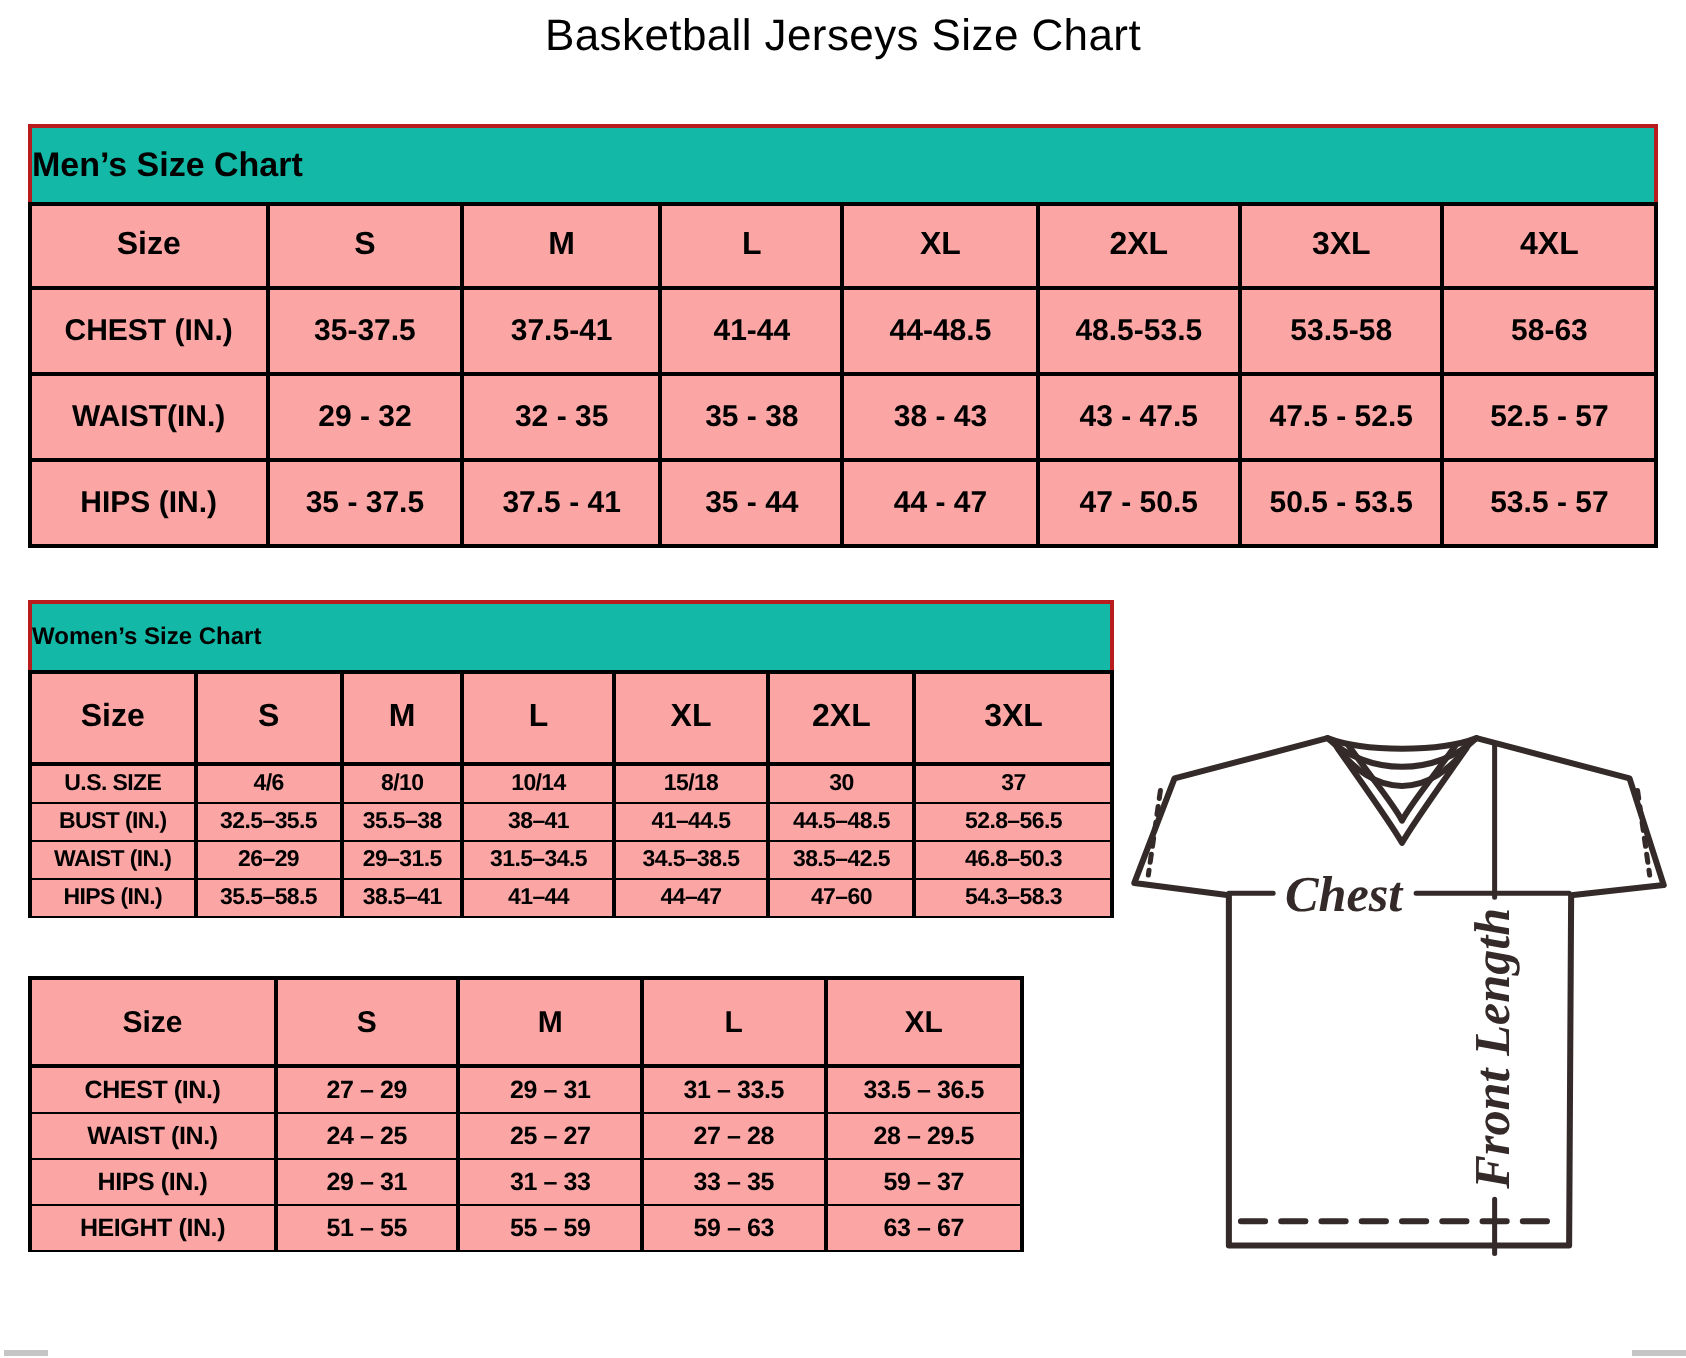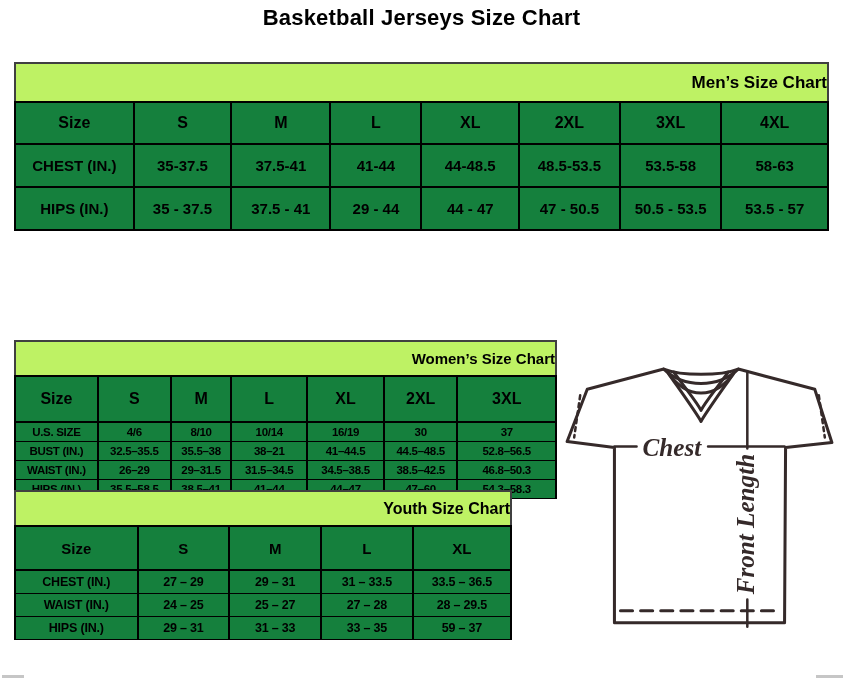--- a/index.html
+++ b/index.html
@@ -3,45 +3,45 @@
 <meta charset="utf-8">
 <style>
   html,body { margin:0; padding:0; }
   body {
     width:843px; height:679px; background:#ffffff; position:relative;
     font-family:"Liberation Sans","DejaVu Sans",sans-serif; color:#000;
     overflow:hidden;
   }
   .page-title {
     position:absolute; top:5px; left:0; width:100%;
-    text-align:center; font-size:22px; font-weight:bold; letter-spacing:0.2px;
+    text-align:center; font-size:22px; font-weight:normal; letter-spacing:0.2px;
   }
   .chart { position:absolute; }
   .chart-title {
-    border:2px solid #404040; background:#bef264;
-    text-align:right; font-weight:bold;
+    border:2px solid #b91c1c; background:#14b8a6;
+    text-align:left; font-weight:bold;
   }
   table {
     width:100%; border-collapse:collapse; table-layout:fixed; margin-top:-2px;
-    background:#15803d;
+    background:#fca5a5;
   }
   th, td {
     border:2px solid #000; text-align:center; vertical-align:middle;
     font-weight:bold; padding:0; overflow:hidden; white-space:nowrap;
   }
   
   #mens { left:14px; top:62px; width:815px; }
   #mens .chart-title { height:37px; line-height:37px; font-size:17px; }
   #mens thead tr { height:42px; }
   #mens thead th { font-size:16px; }
   #mens tbody tr { height:43px; }
   #mens tbody th, #mens tbody td { font-size:15px; }
   
   #womens { left:14px; top:300px; width:543px; }
-  #womens .chart-title { height:33px; line-height:33px; font-size:15px;margin-top:40px; }
+  #womens .chart-title { height:33px; line-height:33px; font-size:12px; }
   #womens thead tr { height:46px; }
   #womens thead th { font-size:16px; }
   #womens tbody tr { height:19px; }
   #womens tbody th, #womens tbody td {
     font-size:11.5px; border-width:1px 2px; letter-spacing:-0.3px;
   }
   
   #youth { left:14px; top:490px; width:498px; }
   #youth .chart-title { height:33px; line-height:33px; font-size:16px; }
   #youth thead tr { height:44px; }
@@ -93,24 +93,34 @@
           <th>CHEST (IN.)</th>
           <td>35-37.5</td>
           <td>37.5-41</td>
           <td>41-44</td>
           <td>44-48.5</td>
           <td>48.5-53.5</td>
           <td>53.5-58</td>
           <td>58-63</td>
         </tr>
         <tr>
+          <th>WAIST(IN.)</th>
+          <td>29 - 32</td>
+          <td>32 - 35</td>
+          <td>35 - 38</td>
+          <td>38 - 43</td>
+          <td>43 - 47.5</td>
+          <td>47.5 - 52.5</td>
+          <td>52.5 - 57</td>
+        </tr>
+        <tr>
           <th>HIPS (IN.)</th>
           <td>35 - 37.5</td>
           <td>37.5 - 41</td>
-          <td>29 - 44</td>
+          <td>35 - 44</td>
           <td>44 - 47</td>
           <td>47 - 50.5</td>
           <td>50.5 - 53.5</td>
           <td>53.5 - 57</td>
         </tr>
       </tbody>
     </table>
 </div>
 
 <div class="chart" id="womens">
@@ -135,29 +145,29 @@
           <th>2XL</th>
           <th>3XL</th>
         </tr>
       </thead>
       <tbody>
         <tr>
           <th>U.S. SIZE</th>
           <td>4/6</td>
           <td>8/10</td>
           <td>10/14</td>
-          <td>16/19</td>
+          <td>15/18</td>
           <td>30</td>
           <td>37</td>
         </tr>
         <tr>
           <th>BUST (IN.)</th>
           <td>32.5–35.5</td>
           <td>35.5–38</td>
-          <td>38–21</td>
+          <td>38–41</td>
           <td>41–44.5</td>
           <td>44.5–48.5</td>
           <td>52.8–56.5</td>
         </tr>
         <tr>
           <th>WAIST (IN.)</th>
           <td>26–29</td>
           <td>29–31.5</td>
           <td>31.5–34.5</td>
           <td>34.5–38.5</td>
@@ -171,21 +181,20 @@
           <td>41–44</td>
           <td>44–47</td>
           <td>47–60</td>
           <td>54.3–58.3</td>
         </tr>
       </tbody>
     </table>
 </div>
 
 <div class="chart" id="youth">
-  <div class="chart-title">Youth Size Chart</div>
   <table>
     <colgroup>
       <col style="width:24.7%">
         <col style="width:18.5%">
         <col style="width:18.5%">
         <col style="width:18.5%">
         <col style="width:19.8%">
     </colgroup>
   <thead>
         <tr>
@@ -210,20 +219,27 @@
           <td>25 – 27</td>
           <td>27 – 28</td>
           <td>28 – 29.5</td>
         </tr>
         <tr>
           <th>HIPS (IN.)</th>
           <td>29 – 31</td>
           <td>31 – 33</td>
           <td>33 – 35</td>
           <td>59 – 37</td>
+        </tr>
+        <tr>
+          <th>HEIGHT (IN.)</th>
+          <td>51 – 55</td>
+          <td>55 – 59</td>
+          <td>59 – 63</td>
+          <td>63 – 67</td>
         </tr>
       </tbody>
     </table>
 </div>
 
 <svg id="jersey" viewBox="0 0 285 300" aria-hidden="true">
   <g fill="none" stroke="#352a2a" stroke-width="3" stroke-linejoin="round" stroke-linecap="round">
     <path fill="#ffffff" d="M107,11 C125,18 163,18 181,11 L257,31 L274,84 L228,89 L227,263 L58,263 L58,89 L11,83 L31,31 Z"></path>
     <path d="M107,11 C127,30 161,30 181,11"></path>
     <path d="M110,13 C130,42 158,42 178,13"></path>

